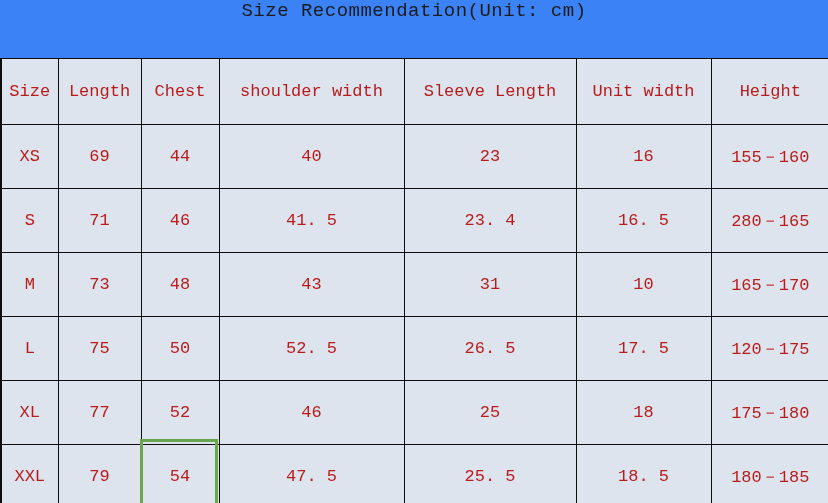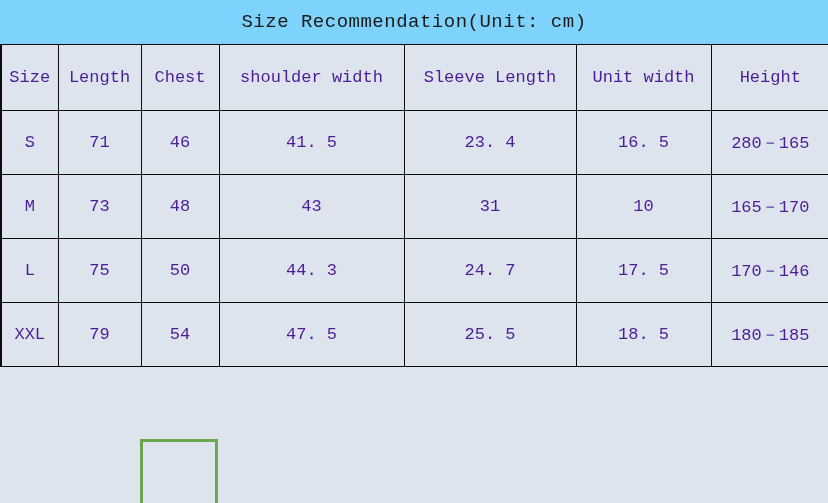--- a/index.html
+++ b/index.html
@@ -19,24 +19,23 @@
     position: relative;
     width: 828px;
     height: 503px;
     box-sizing: border-box;
     background: #dde4ed;
     overflow: hidden;
   }
 
   
   .title-banner {
-    height: 44px;
-    background: #7dd3fc;
+    height: 58px;
+    background: #3b82f6;
     display: flex;
-    align-items: center;
     justify-content: center;
     box-sizing: border-box;
   }
   .title-text {
     font-size: 19px;
     letter-spacing: 0.5px;
     color: #1b1b1b;
     font-family: "Liberation Mono", "DejaVu Sans Mono", monospace;
     white-space: pre;
   }
@@ -46,21 +45,21 @@
     border-collapse: collapse;
     table-layout: fixed;
     width: 828px;
     margin: 0;
     background: #dde4ed;
   }
   table.size-table td,
   table.size-table th {
     border: 1px solid #0d0d0d;
     background: #dde4ed;
-    color: #4c1d95;
+    color: #b91c1c;
     font-weight: normal;
     text-align: center;
     vertical-align: middle;
     font-family: "Liberation Mono", "DejaVu Sans Mono", monospace;
     white-space: pre;
     overflow: hidden;
     padding: 0;
   }
   table.size-table thead th {
     height: 65px;
@@ -126,20 +125,29 @@
         <th>Length</th>
         <th>Chest</th>
         <th>shoulder width</th>
         <th>Sleeve Length</th>
         <th>Unit width</th>
         <th>Height</th>
       </tr>
     </thead>
     <tbody>
       <tr>
+        <td>XS</td>
+        <td>69</td>
+        <td>44</td>
+        <td>40</td>
+        <td>23</td>
+        <td>16</td>
+        <td>155－160</td>
+      </tr>
+      <tr>
         <td>S</td>
         <td>71</td>
         <td>46</td>
         <td>41. 5</td>
         <td>23. 4</td>
         <td>16. 5</td>
         <td>280－165</td>
       </tr>
       <tr>
         <td>M</td>
@@ -147,24 +155,33 @@
         <td>48</td>
         <td>43</td>
         <td>31</td>
         <td>10</td>
         <td>165－170</td>
       </tr>
       <tr>
         <td>L</td>
         <td>75</td>
         <td>50</td>
-        <td>44. 3</td>
-        <td>24. 7</td>
+        <td>52. 5</td>
+        <td>26. 5</td>
         <td>17. 5</td>
-        <td>170－146</td>
+        <td>120－175</td>
+      </tr>
+      <tr>
+        <td>XL</td>
+        <td>77</td>
+        <td>52</td>
+        <td>46</td>
+        <td>25</td>
+        <td>18</td>
+        <td>175－180</td>
       </tr>
       <tr>
         <td>XXL</td>
         <td>79</td>
         <td class="cell-selected">54</td>
         <td>47. 5</td>
         <td>25. 5</td>
         <td>18. 5</td>
         <td>180－185</td>
       </tr>

